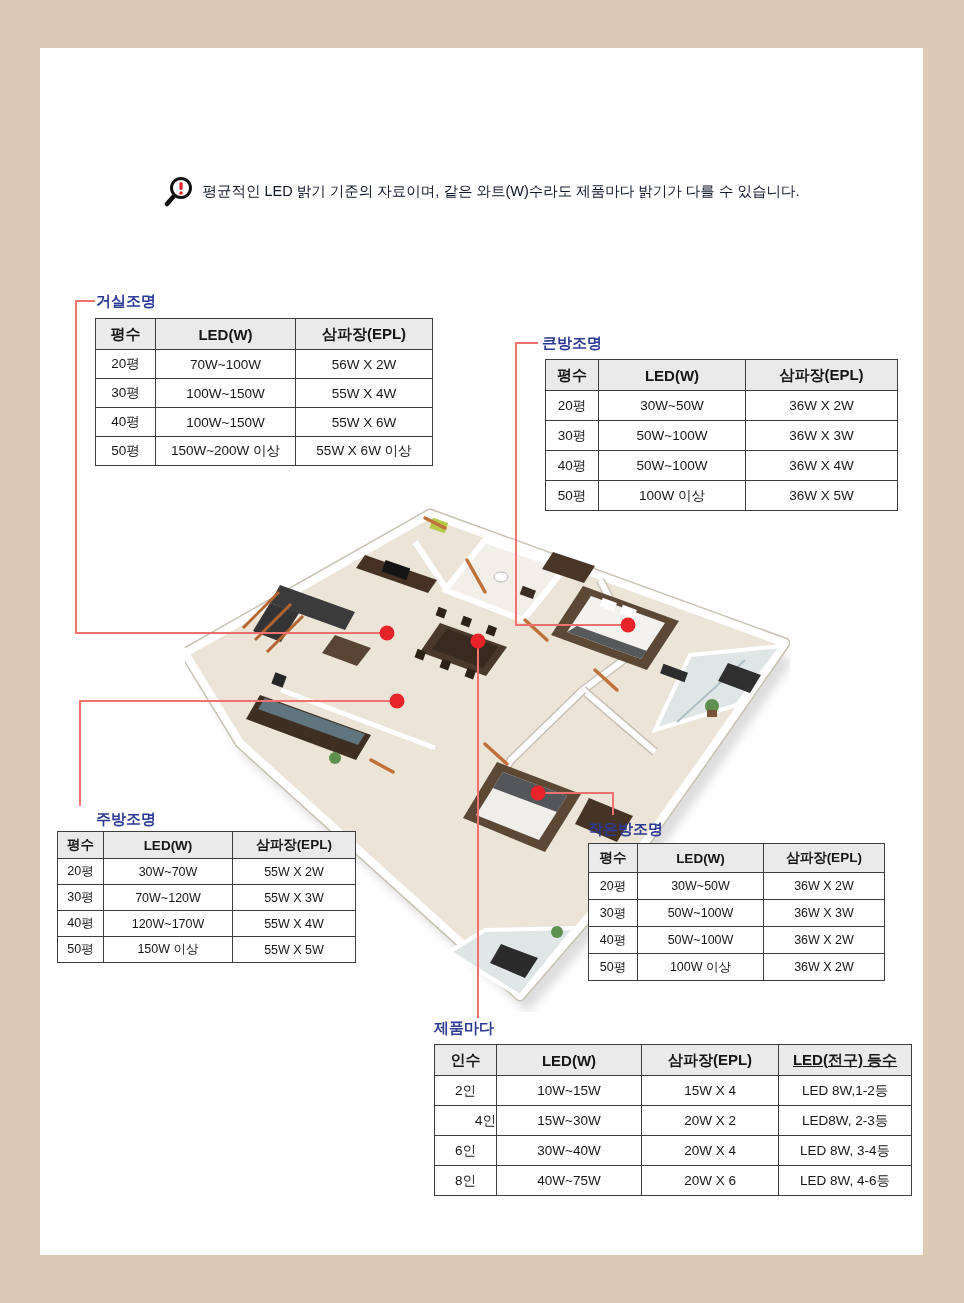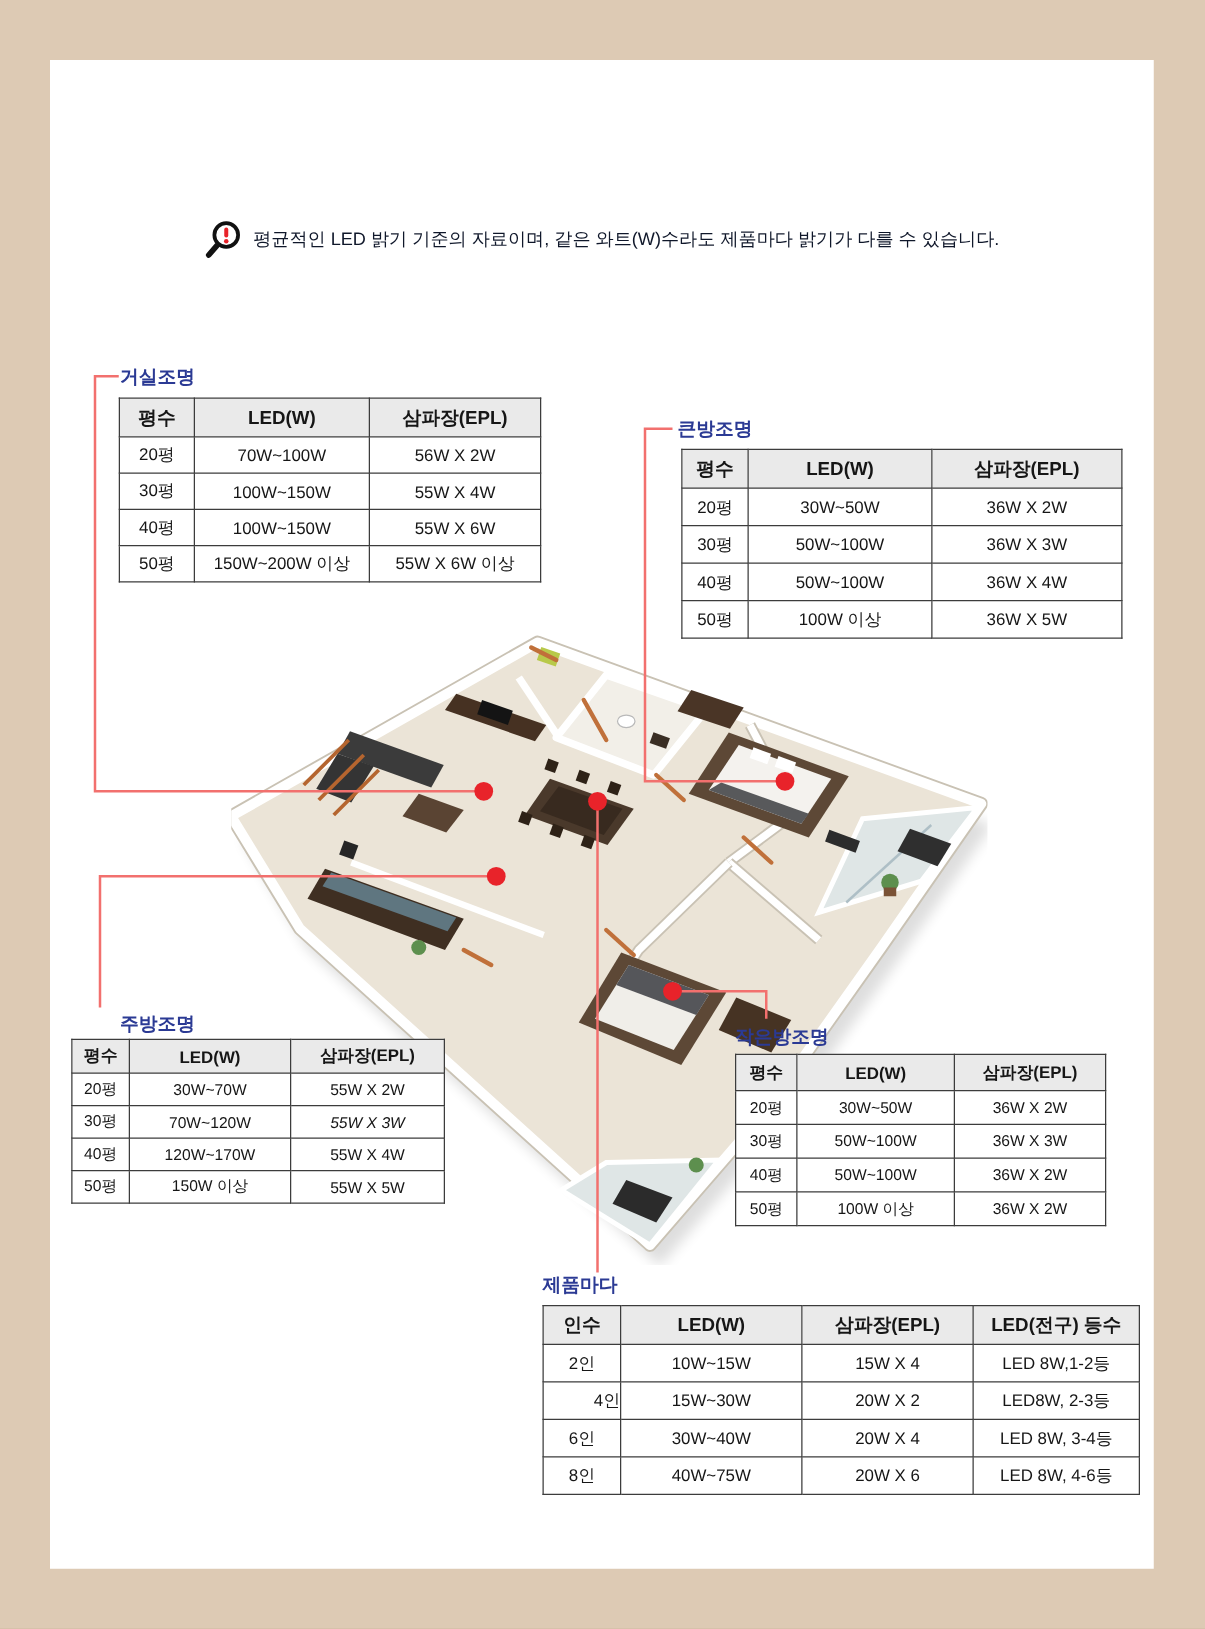--- a/index.html
+++ b/index.html
@@ -253,21 +253,21 @@
         </thead>
         <tbody>
           <tr>
             <td style="width: 46px;">20평</td>
             <td style="width: 129px;">30W~70W</td>
             <td style="width: 123px; margin-left: 32px;">55W X 2W</td>
           </tr>
           <tr>
             <td style="width: 46px;">30평</td>
             <td style="width: 129px;">70W~120W</td>
-            <td style="width: 123px; font-style: italic;">55W X 3W</td>
+            <td style="width: 123px;">55W X 3W</td>
           </tr>
           <tr>
             <td style="width: 46px;">40평</td>
             <td style="width: 129px;">120W~170W</td>
             <td style="width: 123px;">55W X 4W</td>
           </tr>
           <tr>
             <td style="width: 46px;">50평</td>
             <td style="width: 129px;">150W 이상</td>
             <td style="width: 123px;">55W X 5W</td>
@@ -308,21 +308,21 @@
         </tbody>
       </table>
   </div>
   <div class="tbl-wrap" style="left:434px; top:1044px;">
     <table class="t-din">
         <thead>
           <tr>
             <th style="width: 51px;">인수</th>
             <th style="width: 145px;">LED(W)</th>
             <th style="width: 137px;">삼파장(EPL)</th>
-            <th style="width: 133px;">LED(전구) 등수</th>
+            <th style="width: 133px; text-decoration: underline;">LED(전구) 등수</th>
           </tr>
         </thead>
         <tbody>
           <tr>
             <td style="width: 51px;">2인</td>
             <td style="width: 145px;">10W~15W</td>
             <td style="width: 137px;">15W X 4</td>
             <td style="width: 133px;">LED 8W,1-2등</td>
           </tr>
           <tr>

